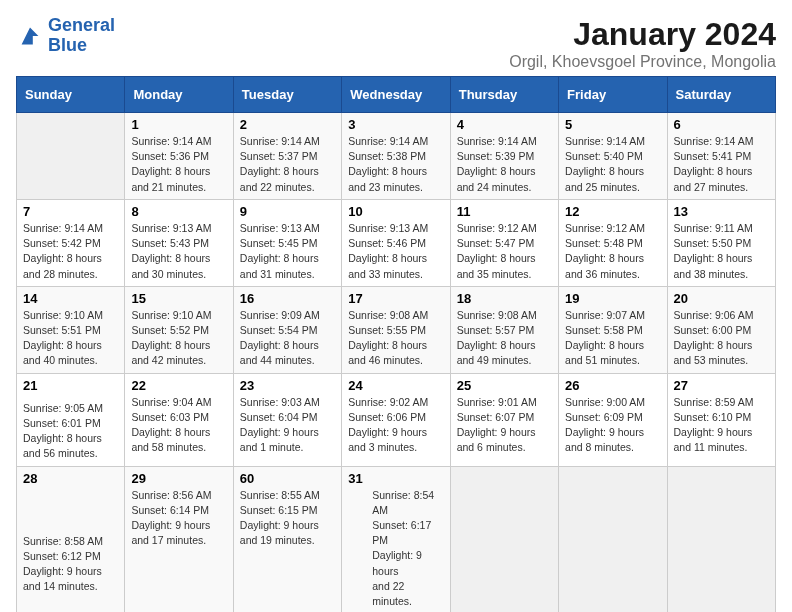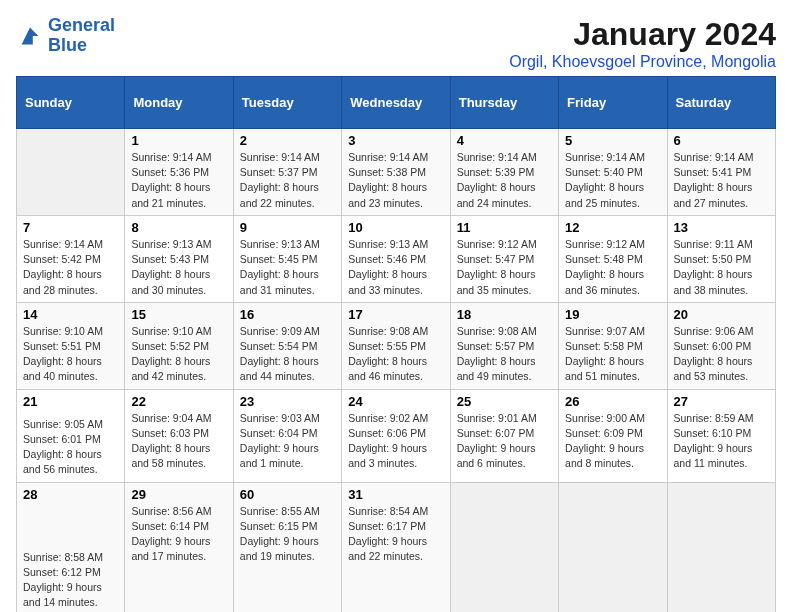--- a/index.html
+++ b/index.html
@@ -38,32 +38,32 @@
       text-align: right;
     }
     .title-block h1 {
       font-size: 32px;
       font-weight: bold;
       color: #1a1a1a;
     }
     .title-block h2 {
       font-size: 16px;
       font-weight: normal;
-      color: #1d4ed8;
+      color: #737373;
     }
     table {
       width: 100%;
       border-collapse: collapse;
       font-size: 11px;
     }
     thead tr th {
       background: #2563b0;
       color: #fff;
       text-align: left;
-      padding: 18px 8px;
+      padding: 10px 8px;
       font-size: 13px;
       font-weight: bold;
       border: 1px solid #1a4a90;
     }
     tbody tr td {
       border: 1px solid #ccc;
       vertical-align: top;
       padding: 4px 6px;
       min-height: 80px;
       width: 14.28%;
@@ -340,21 +340,21 @@
         </td>
         <td>
           <span class="day-num">60</span>
           <div class="info" style="white-space: pre-line;">Sunrise: 8:55 AM
 Sunset: 6:15 PM
 Daylight: 9 hours
 and 19 minutes.</div>
         </td>
         <td>
           <span class="day-num">31</span>
-          <div class="info" style="white-space: pre-line;">Sunrise: 8:54 AM
+          <div class="info" style="white-space: pre-line; margin-left: 24px;">Sunrise: 8:54 AM
 Sunset: 6:17 PM
 Daylight: 9 hours
 and 22 minutes.</div>
         </td>
         <td class="empty"></td>
         <td class="empty"></td>
         <td class="empty"></td>
       </tr>
     </tbody>
 </table>

